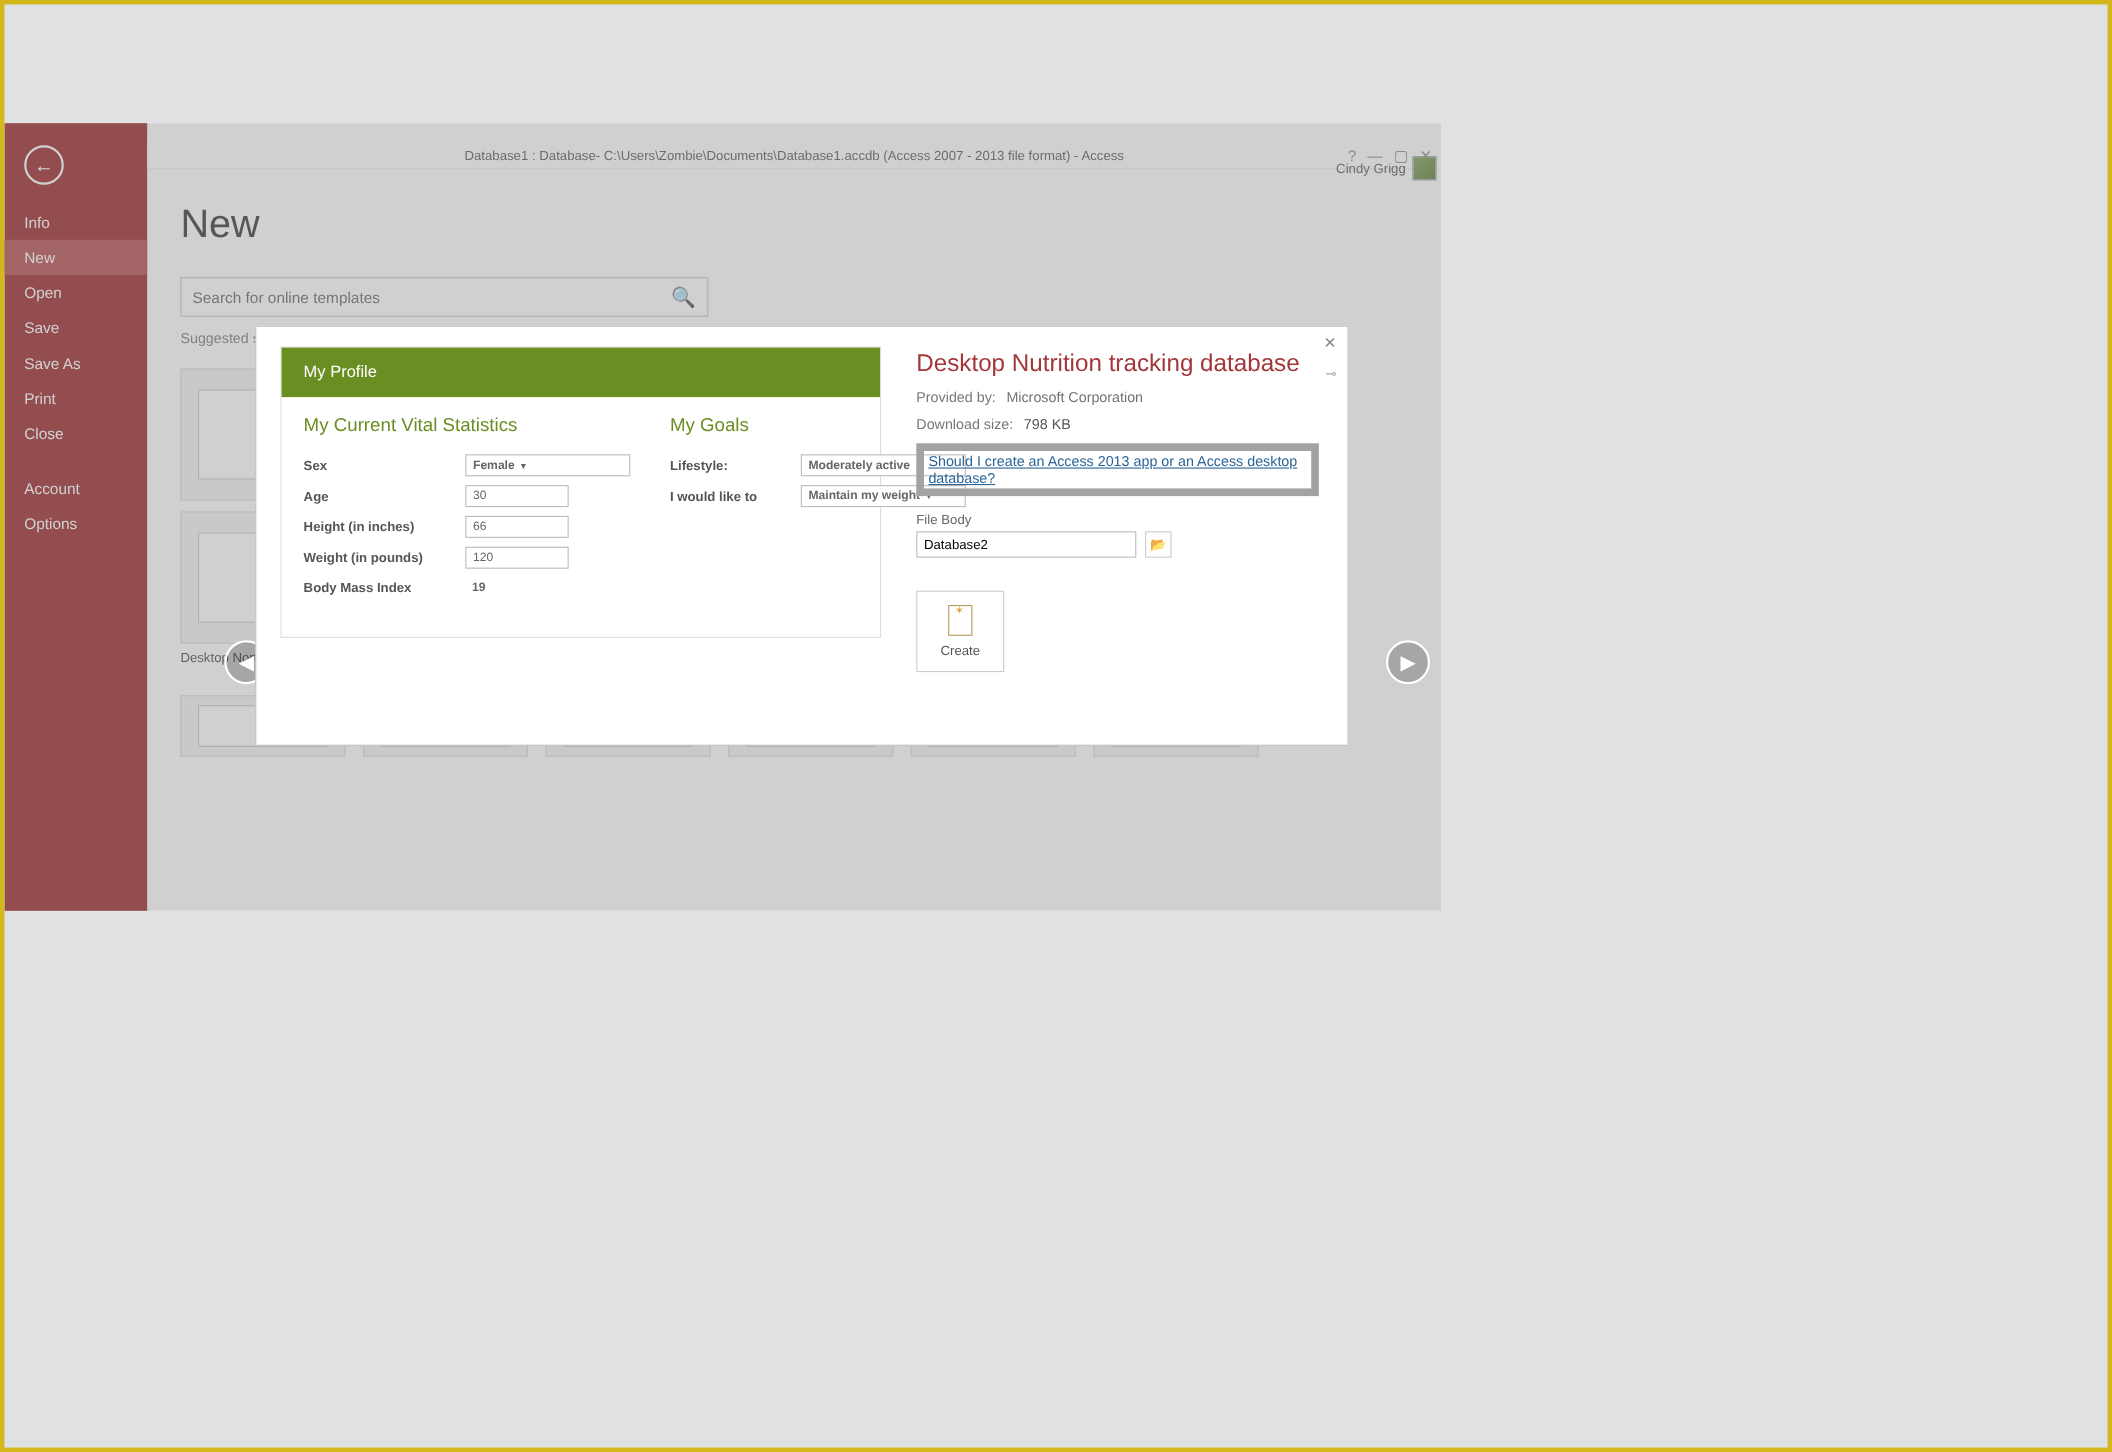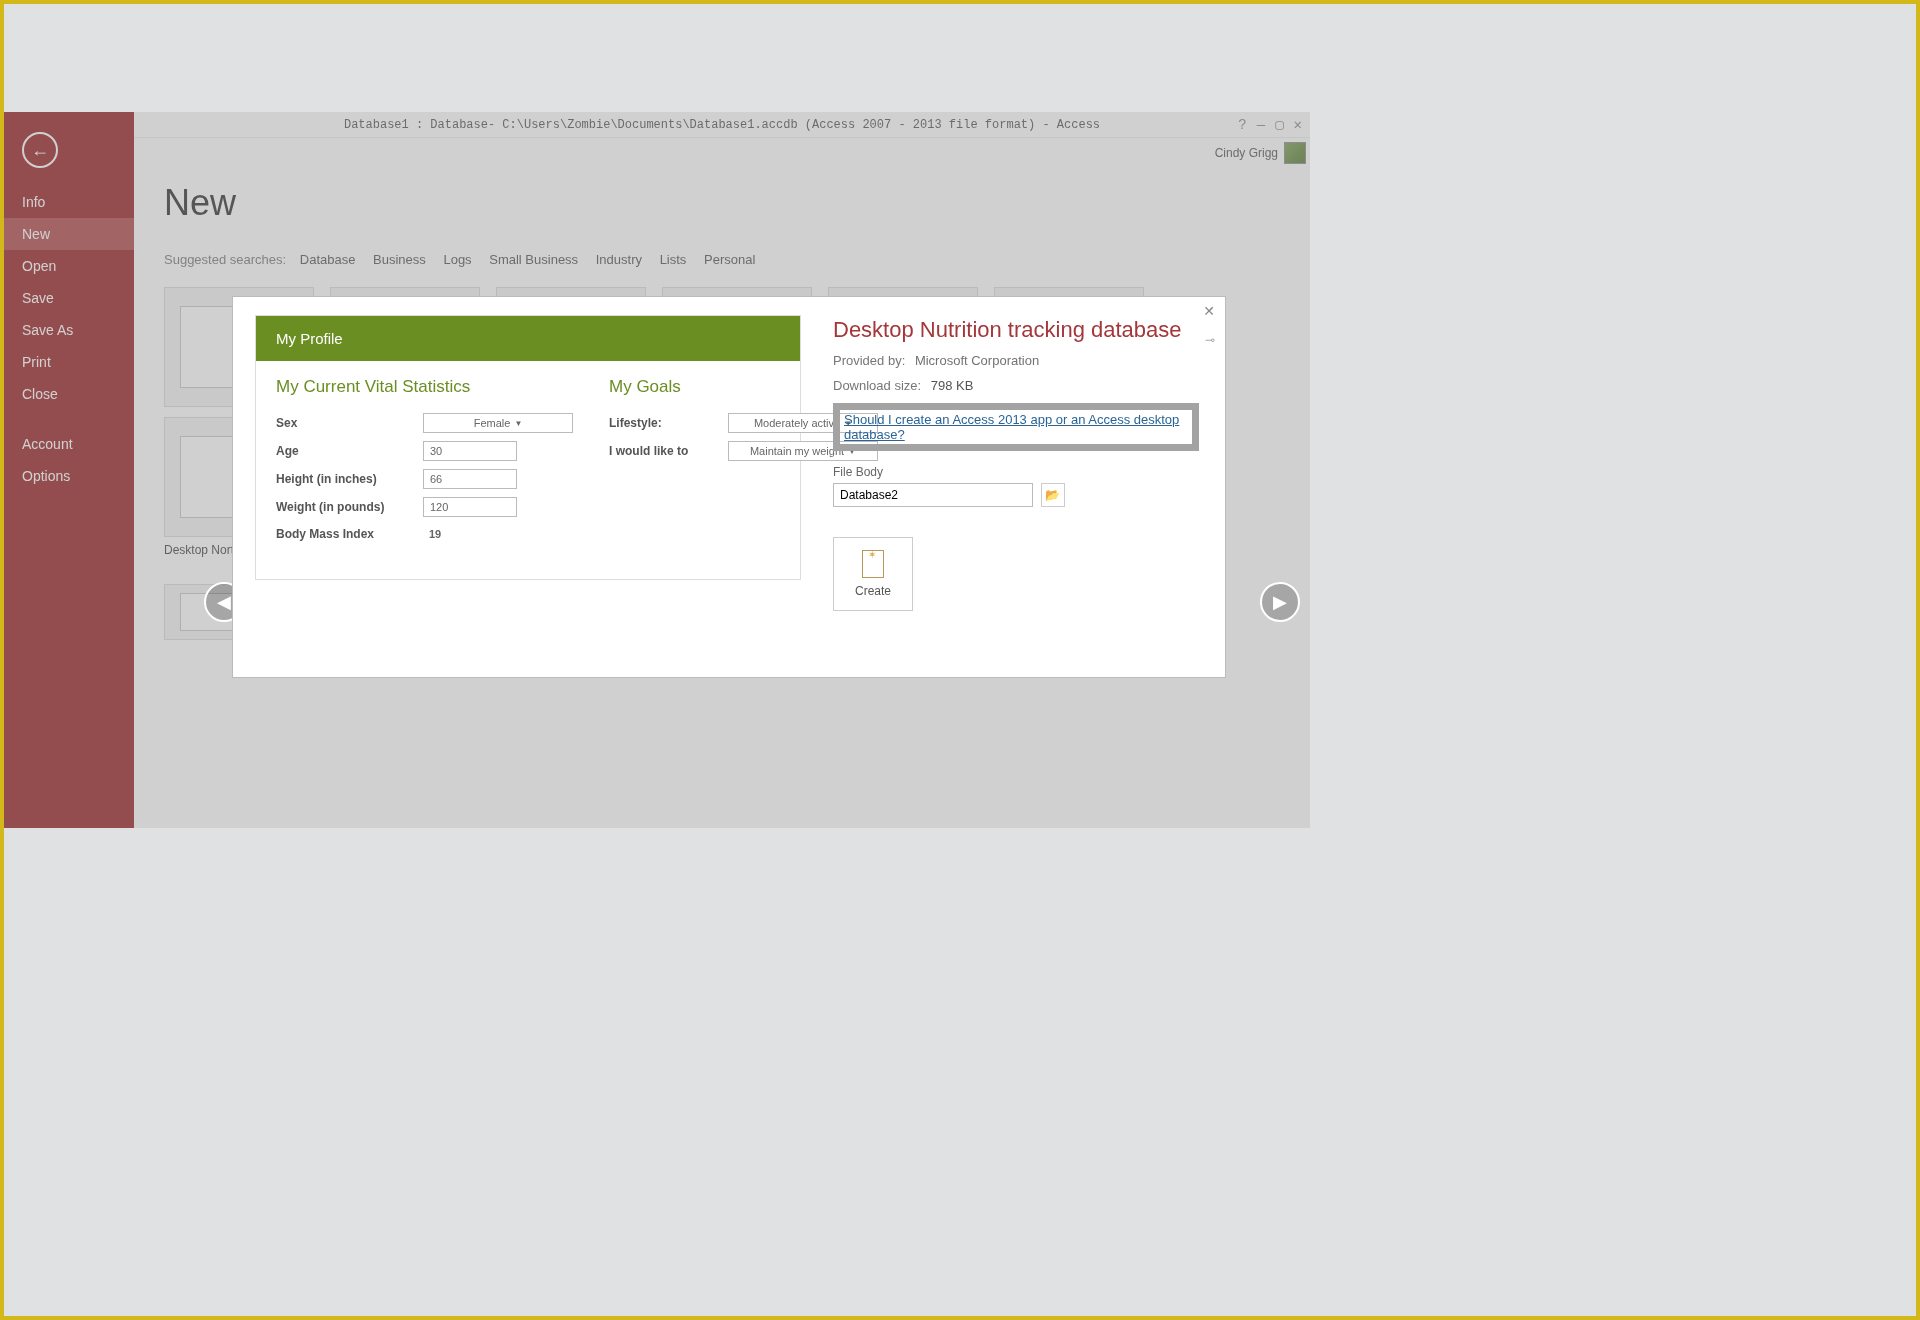--- a/index.html
+++ b/index.html
@@ -48,31 +48,30 @@
 .side-item.active { background: #ba595d; }
 .side-sep { height: 18px; }
 .main {
   flex: 1;
   background: #fff;
   position: relative;
   padding: 30px;
 }
 .titlebar {
   position: absolute;
-  top: 0;
+  top: 16px;
   left: 0;
   right: 0;
   height: 26px;
   background: #fff;
   text-align: center;
   font-size: 12px;
   color: #666;
   line-height: 26px;
   border-bottom: 1px solid #eee;
-  font-family: Liberation Mono, monospace;
 }
 .win-controls {
   position: absolute;
   right: 8px;
   top: 0;
   display: flex;
   gap: 10px;
   font-size: 14px;
   color: #999;
 }
@@ -221,21 +220,21 @@
 }
 .field-row label { width: 120px; color: #555; font-weight: bold; }
 .field-row .val {
   border: 1px solid #bbb;
   padding: 3px 6px;
   font-size: 11px;
   min-width: 94px;
   color: #666;
   background: #fff;
 }
-.field-row .val.dd { display:flex; justify-content:center; align-items:center; min-width:150px; }
+.field-row .val.dd { display:flex; justify-content:flex-start; align-items:center; min-width:150px;font-weight:bold; }
 .field-row .val.plain { border:none; font-weight:bold; }
 .dd-arrow { font-size:8px; margin-left:4px; }
 
 .info-pane {
   padding: 20px 26px 20px 10px;
   width: 404px;
   font-size: 13px;
   color: #555;
 }
 .info-title {
@@ -315,20 +314,24 @@
         <span>✕</span>
       </div>
     </div>
     <div class="user-info">
       <span>Cindy Grigg</span>
       <span class="avatar"></span>
     </div>
 
     <div class="page-title">New</div>
 
+    <div class="searchbar">
+      <input placeholder="Search for online templates" style="">
+      <span class="search-ico">🔍</span>
+    </div>
 
     <div class="suggested">
       <span class="lbl">Suggested searches:</span>
       <span>Database</span>
       <span>Business</span>
       <span>Logs</span>
       <span>Small Business</span>
       <span>Industry</span>
       <span>Lists</span>
       <span>Personal</span>

